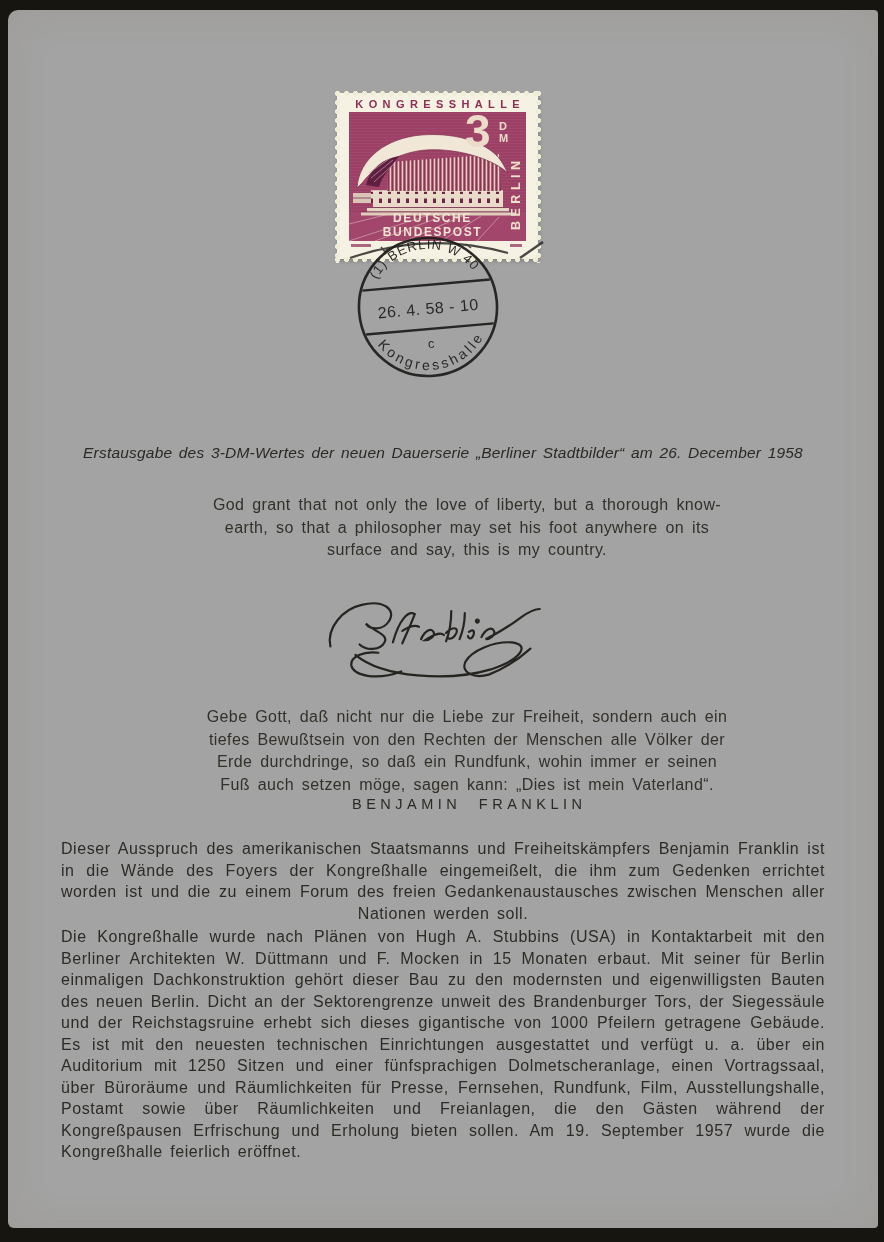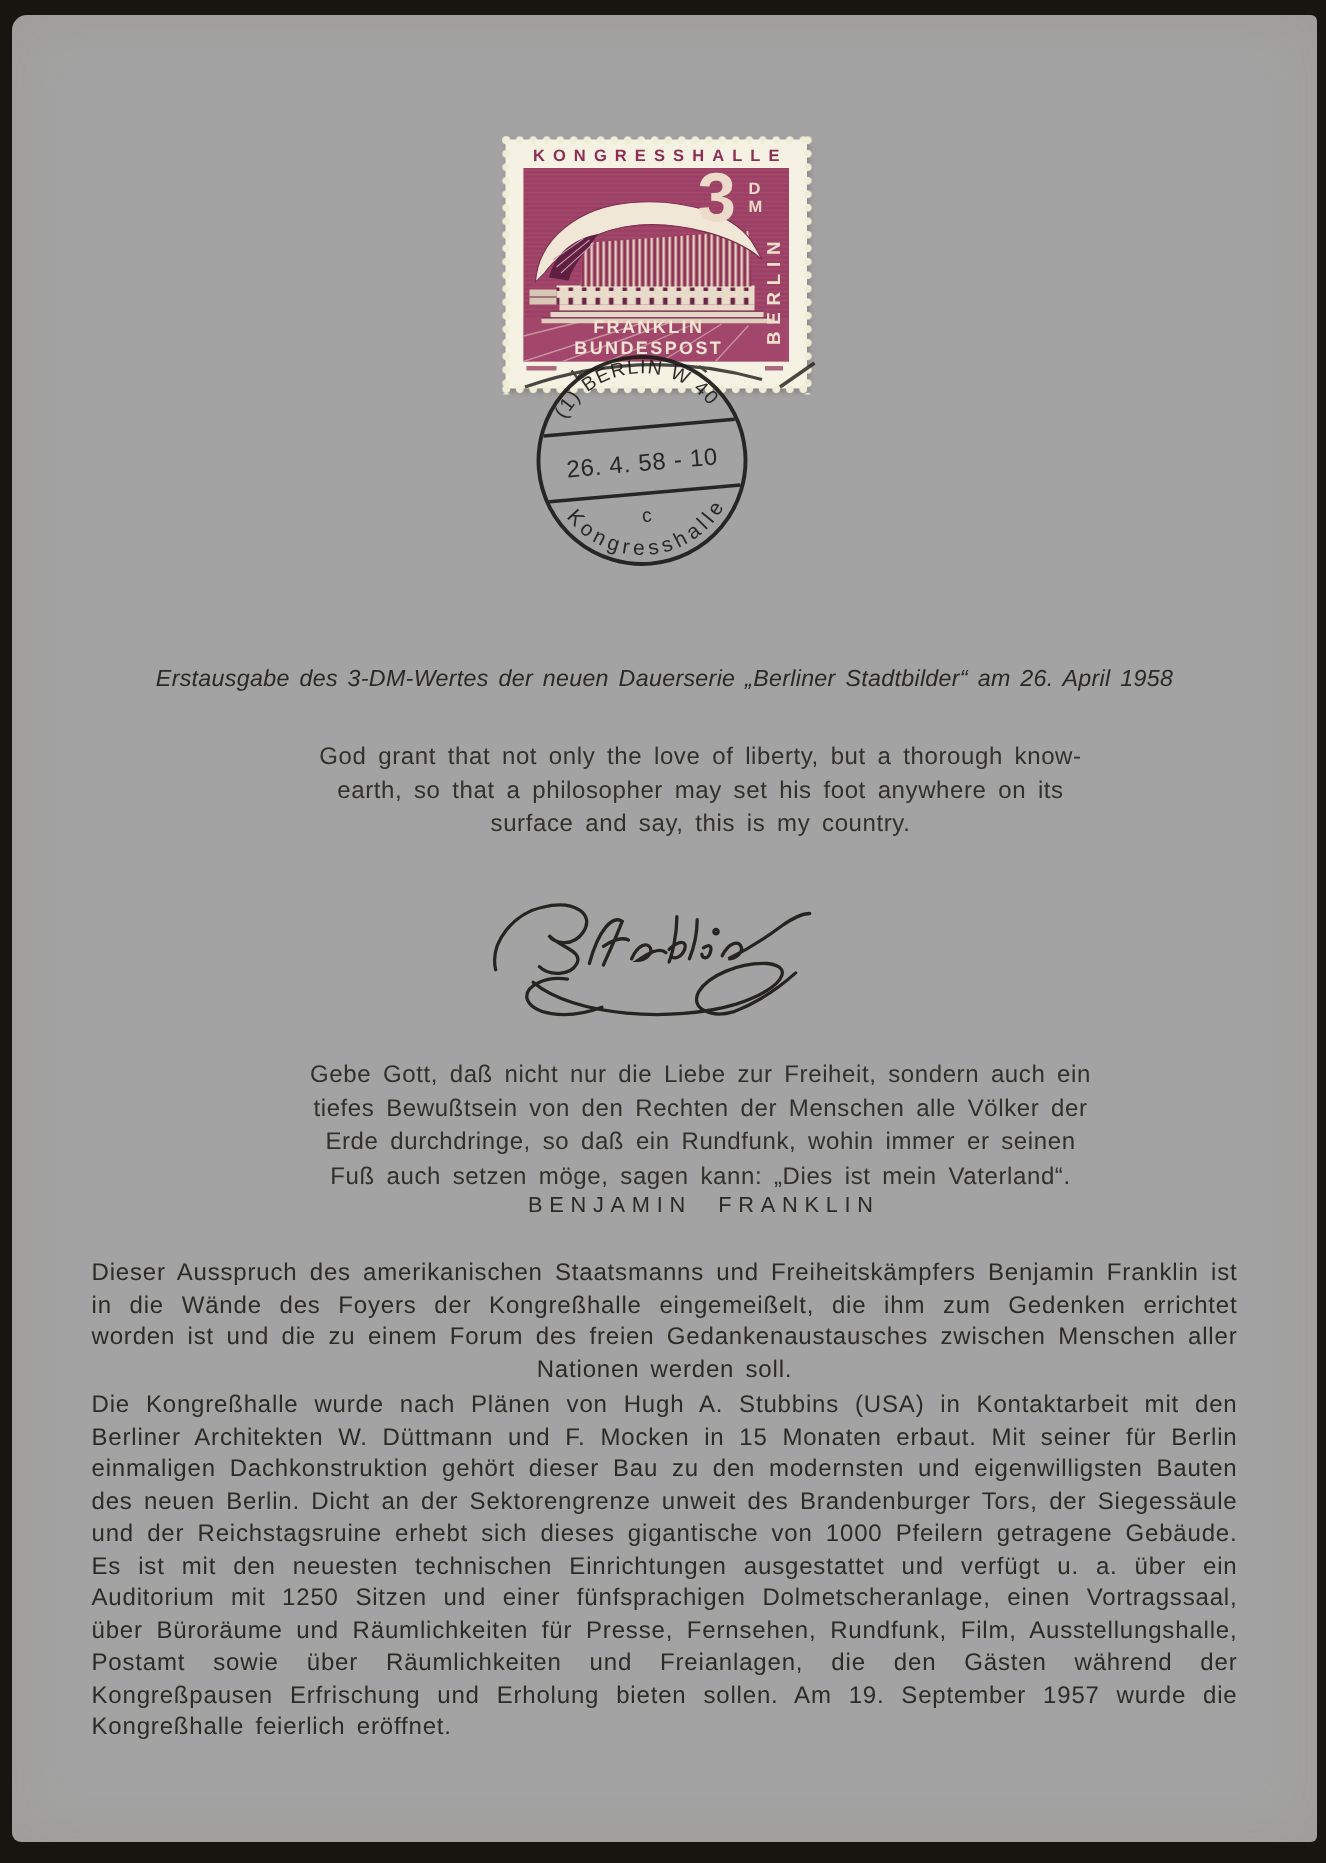--- a/index.html
+++ b/index.html
@@ -148,21 +148,21 @@
         <rect x="4" y="81" width="18" height="10" fill="#d9c6b6"></rect>
         <line x1="4" y1="86" x2="22" y2="86" stroke="#6b2547" stroke-width="0.7"></line>
       </svg>
 
       <div class="stamp-denom">3</div>
       <div class="stamp-curr">
         <div>D</div>
         <div>M</div>
       </div>
       <div class="stamp-region">BERLIN</div>
-      <div class="stamp-issuer">FRANKLIN BUNDESPOST</div>
+      <div class="stamp-issuer">DEUTSCHE BUNDESPOST</div>
     </div>
     <div class="credit l"></div>
     <div class="credit r"></div>
   </div>
 
   <svg class="postmark-svg" viewBox="325 215 235 175">
     <defs>
       <path id="pm-top-arc" d="M 373.4,287.3 A 58,58 0 0 1 482.6,287.3"></path>
       <path id="pm-bottom-arc" d="M 368.8,328.5 A 63,63 0 0 0 487.2,328.5"></path>
     </defs>
@@ -181,21 +181,21 @@
         <textPath href="#pm-top-arc" startOffset="50%" text-anchor="middle">(1) BERLIN W 40</textPath>
       </text>
       <text class="pm-text" font-size="14" letter-spacing="3">
         <textPath href="#pm-bottom-arc" startOffset="50%" text-anchor="middle">Kongresshalle</textPath>
       </text>
       <text class="pm-text" x="428" y="314" font-size="16" text-anchor="middle" letter-spacing="0.5">26. 4. 58 - 10</text>
       <text class="pm-text" x="428" y="348" font-size="13" text-anchor="middle">c</text>
     </g>
   </svg>
 
-  <div class="caption">Erstausgabe des 3-DM-Wertes der neuen Dauerserie „Berliner Stadtbilder“ am 26. April 1958</div>
+  <div class="caption">Erstausgabe des 3-DM-Wertes der neuen Dauerserie „Berliner Stadtbilder“ am 26. December 1958</div>
 
   <div class="quote quote-en">
     <div class="ln">God grant that not only the love of liberty, but a thorough know-</div>
     <div class="ln">earth, so that a philosopher may set his foot anywhere on its</div>
     <div class="ln">surface and say, this is my country.</div>
   </div>
 
   <svg class="signature" viewBox="0 0 240 96" role="img" aria-label="B Franklin">
     <path d="M10,60 C6,42 22,24 40,20 C60,15 74,24 66,36 C60,45 48,44 44,38 C52,46 66,48 62,56 C58,64 44,64 38,58"></path>
     <path d="M70,56 C76,34 85,25 91,29 C86,42 81,52 79,57 M79,45 C85,41 91,39 95,41"></path>

